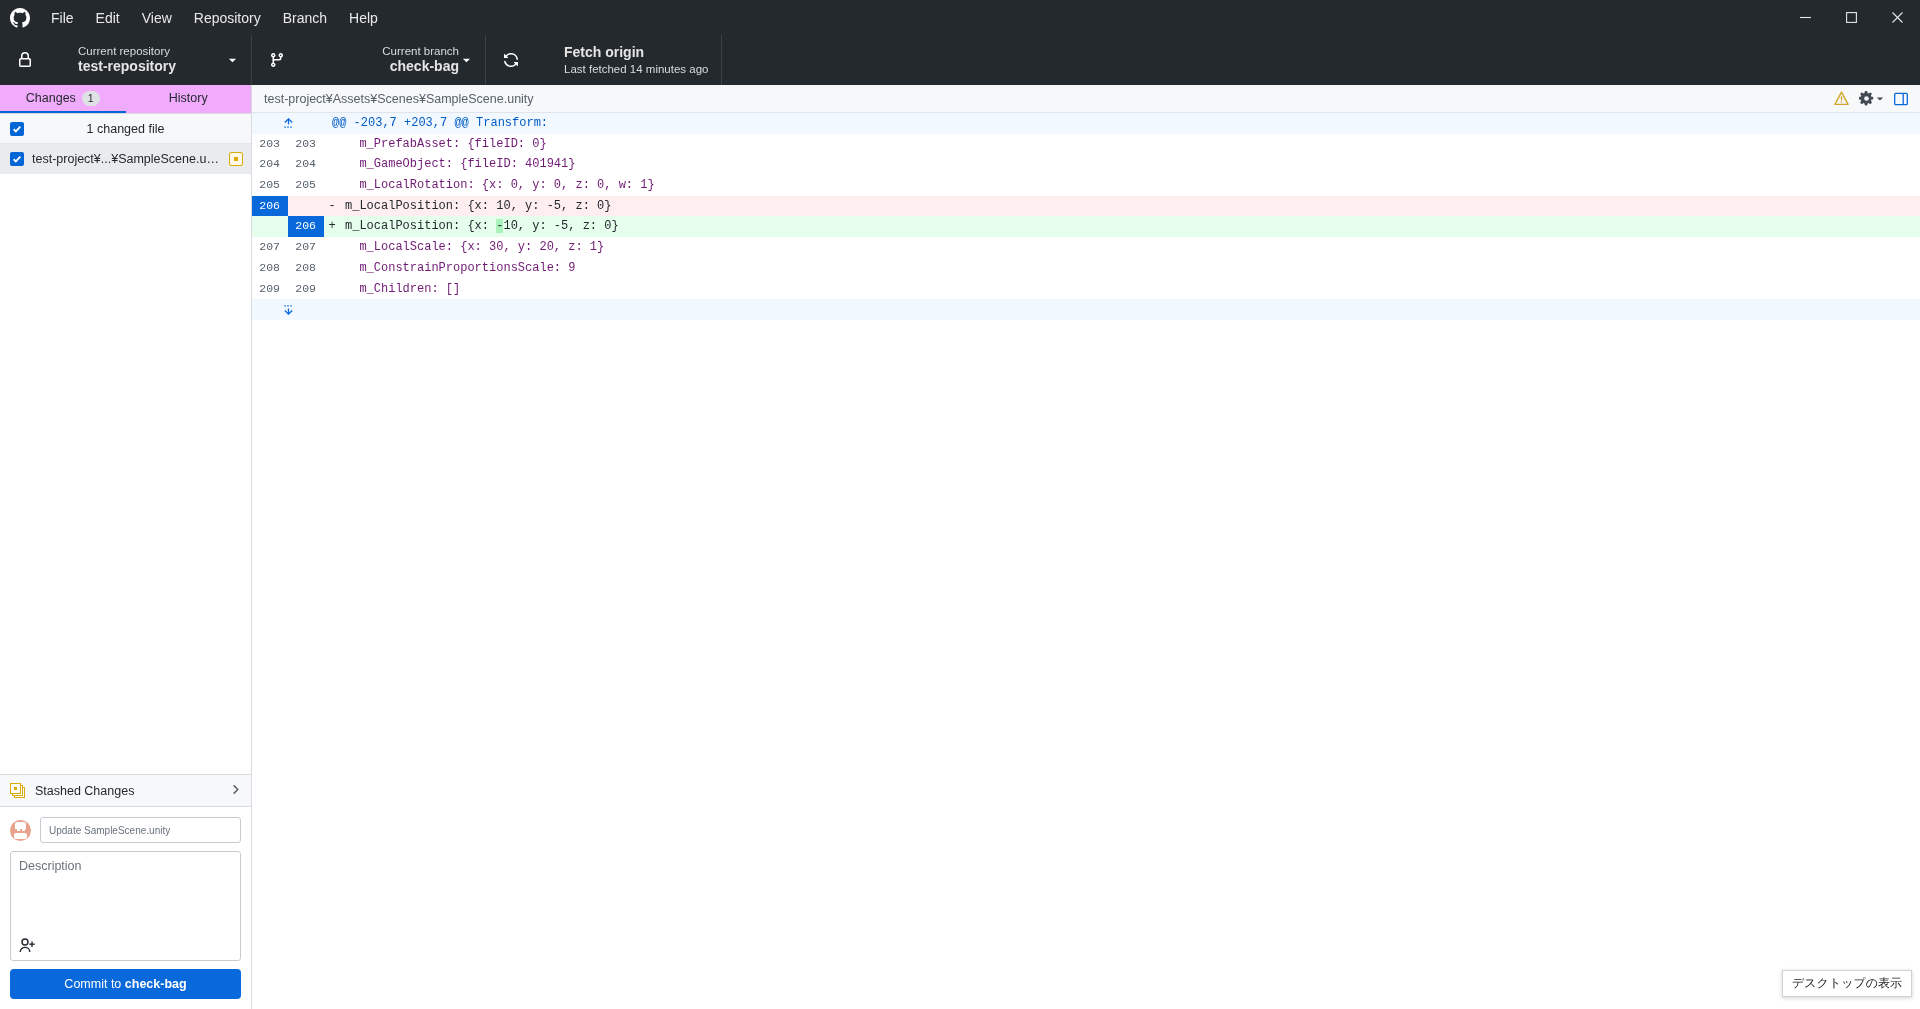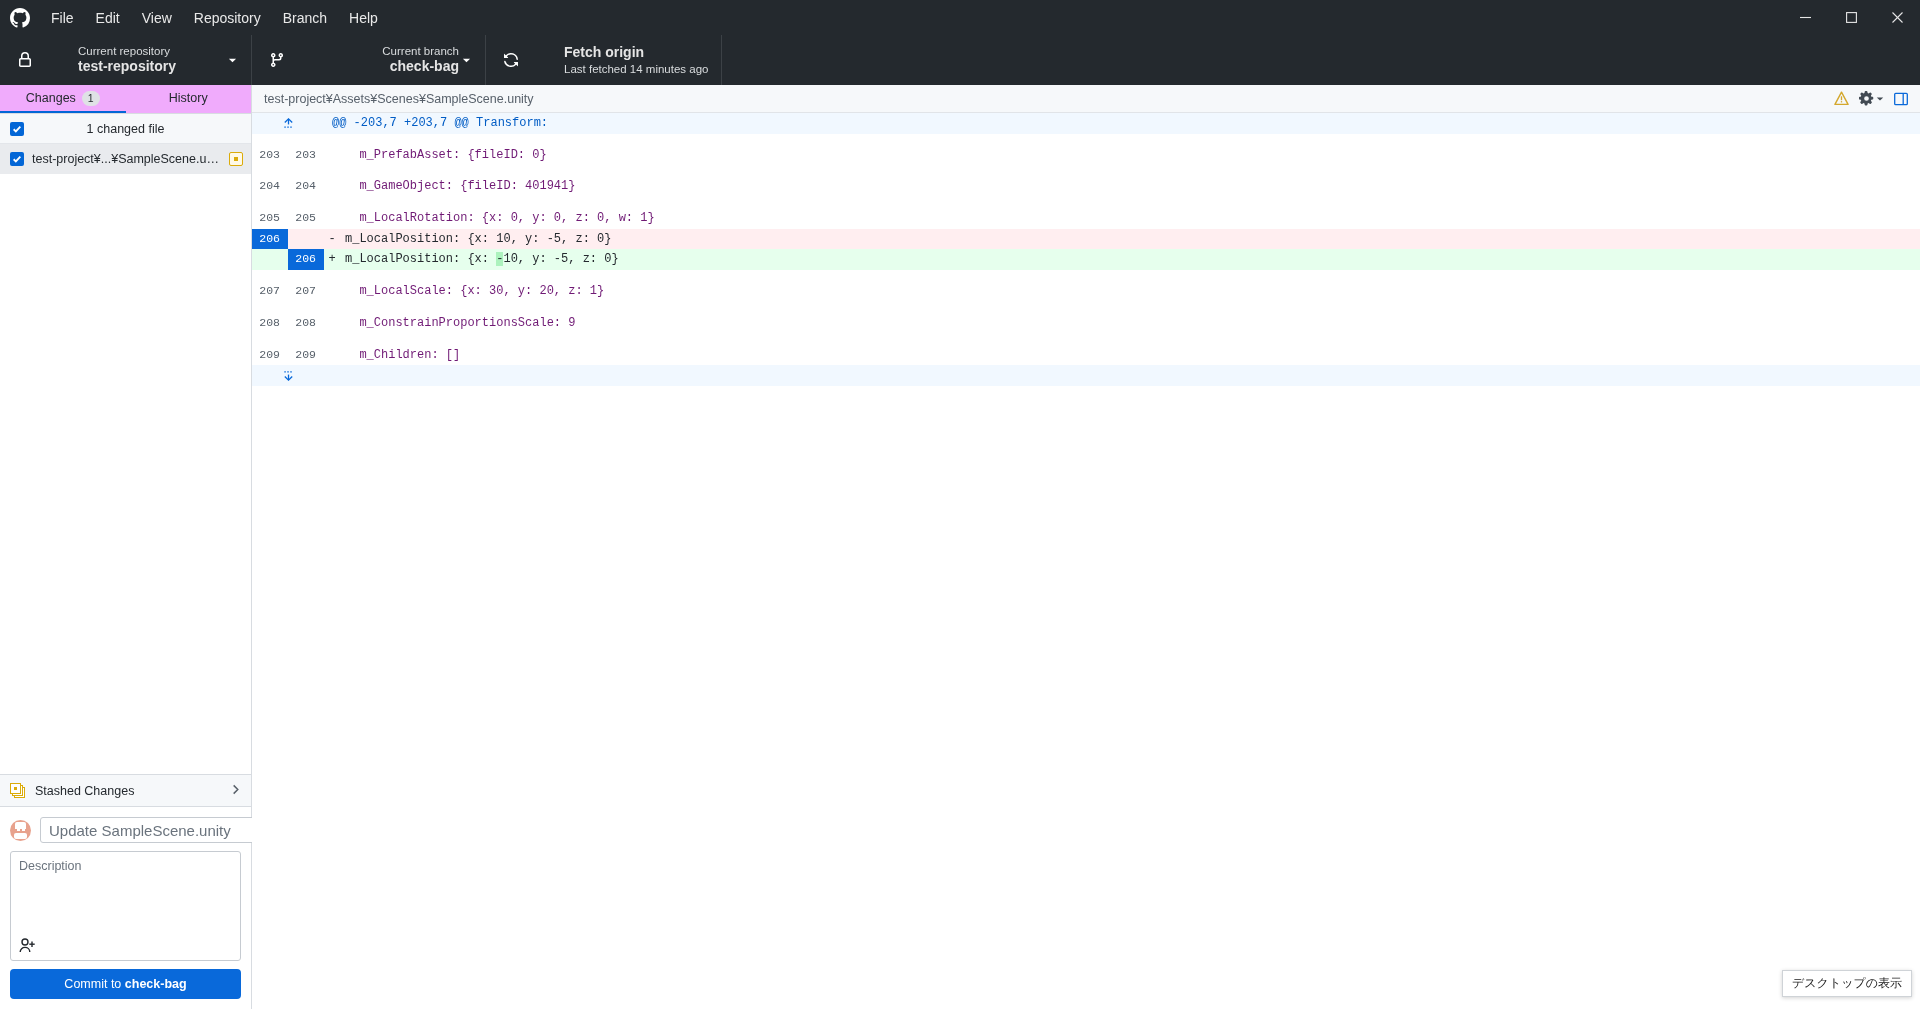--- a/index.html
+++ b/index.html
@@ -150,21 +150,21 @@
     background: #e8a28d; flex: none;
     position: relative; overflow: hidden;
   }
   .avatar .head { position: absolute; left: 5px; top: 2px; width: 11px; height: 7px; background: #fff; border-radius: 2px 2px 0 0; }
   .avatar .eyeL { position: absolute; left: 6.5px; top: 8px; width: 3px; height: 3px; background: #fff; }
   .avatar .eyeR { position: absolute; left: 11.5px; top: 8px; width: 3px; height: 3px; background: #fff; }
   .avatar .body { position: absolute; left: 4px; top: 13px; width: 13px; height: 6px; background: #fff; border-radius: 2px; }
   .summary-input {
     flex: 1; height: 26px;
     border: 1px solid #c6cbd1; border-radius: 3px;
-    font-size: 15px; padding: 0 8px;
+    font-size: 10px; padding: 0 8px;
     color: #24292e; background: #fff;
     font-family: "Liberation Sans", sans-serif;
   }
   .summary-input::placeholder { color: #6a737d; }
   .desc-wrap {
     position: relative;
     border: 1px solid #c6cbd1; border-radius: 3px;
     height: 110px; background: #fff;
   }
   .desc-input {
@@ -218,21 +218,21 @@
     width: 36px; flex: none; text-align: right;
     padding-right: 8px; color: #57606a;
     font-size: 11.5px; line-height: 20.7px;
     user-select: none;
   }
   .gut.sel { background: #0969da; color: #fff; }
   .dtext { flex: 1; padding-left: 8px; white-space: pre; color: #701a75; line-height: 20.7px; overflow: hidden; }
   .dmark { width: 10px; flex: none; text-align: center; color: #24292e; line-height: 20.7px; }
   .row-hunk { background: #f1f8ff; }
   .row-hunk .dtext { color: #005cc5; }
-  .row-ctx { background: #fff; margin-top: 11px; }
+  .row-ctx { background: #fff; }
   .row-del { background: #ffeef0; }
   .row-del .dtext, .row-del .dmark { color: #24292e; }
   .row-add { background: #e6ffed; }
   .row-add .dtext, .row-add .dmark { color: #24292e; }
   .hl-del { background: #fdb8c0; }
   .hl-add { background: #acf2bd; }
   .hunk-arrow {
     width: 72px; flex: none;
     display: flex; align-items: center; justify-content: center;
   }

